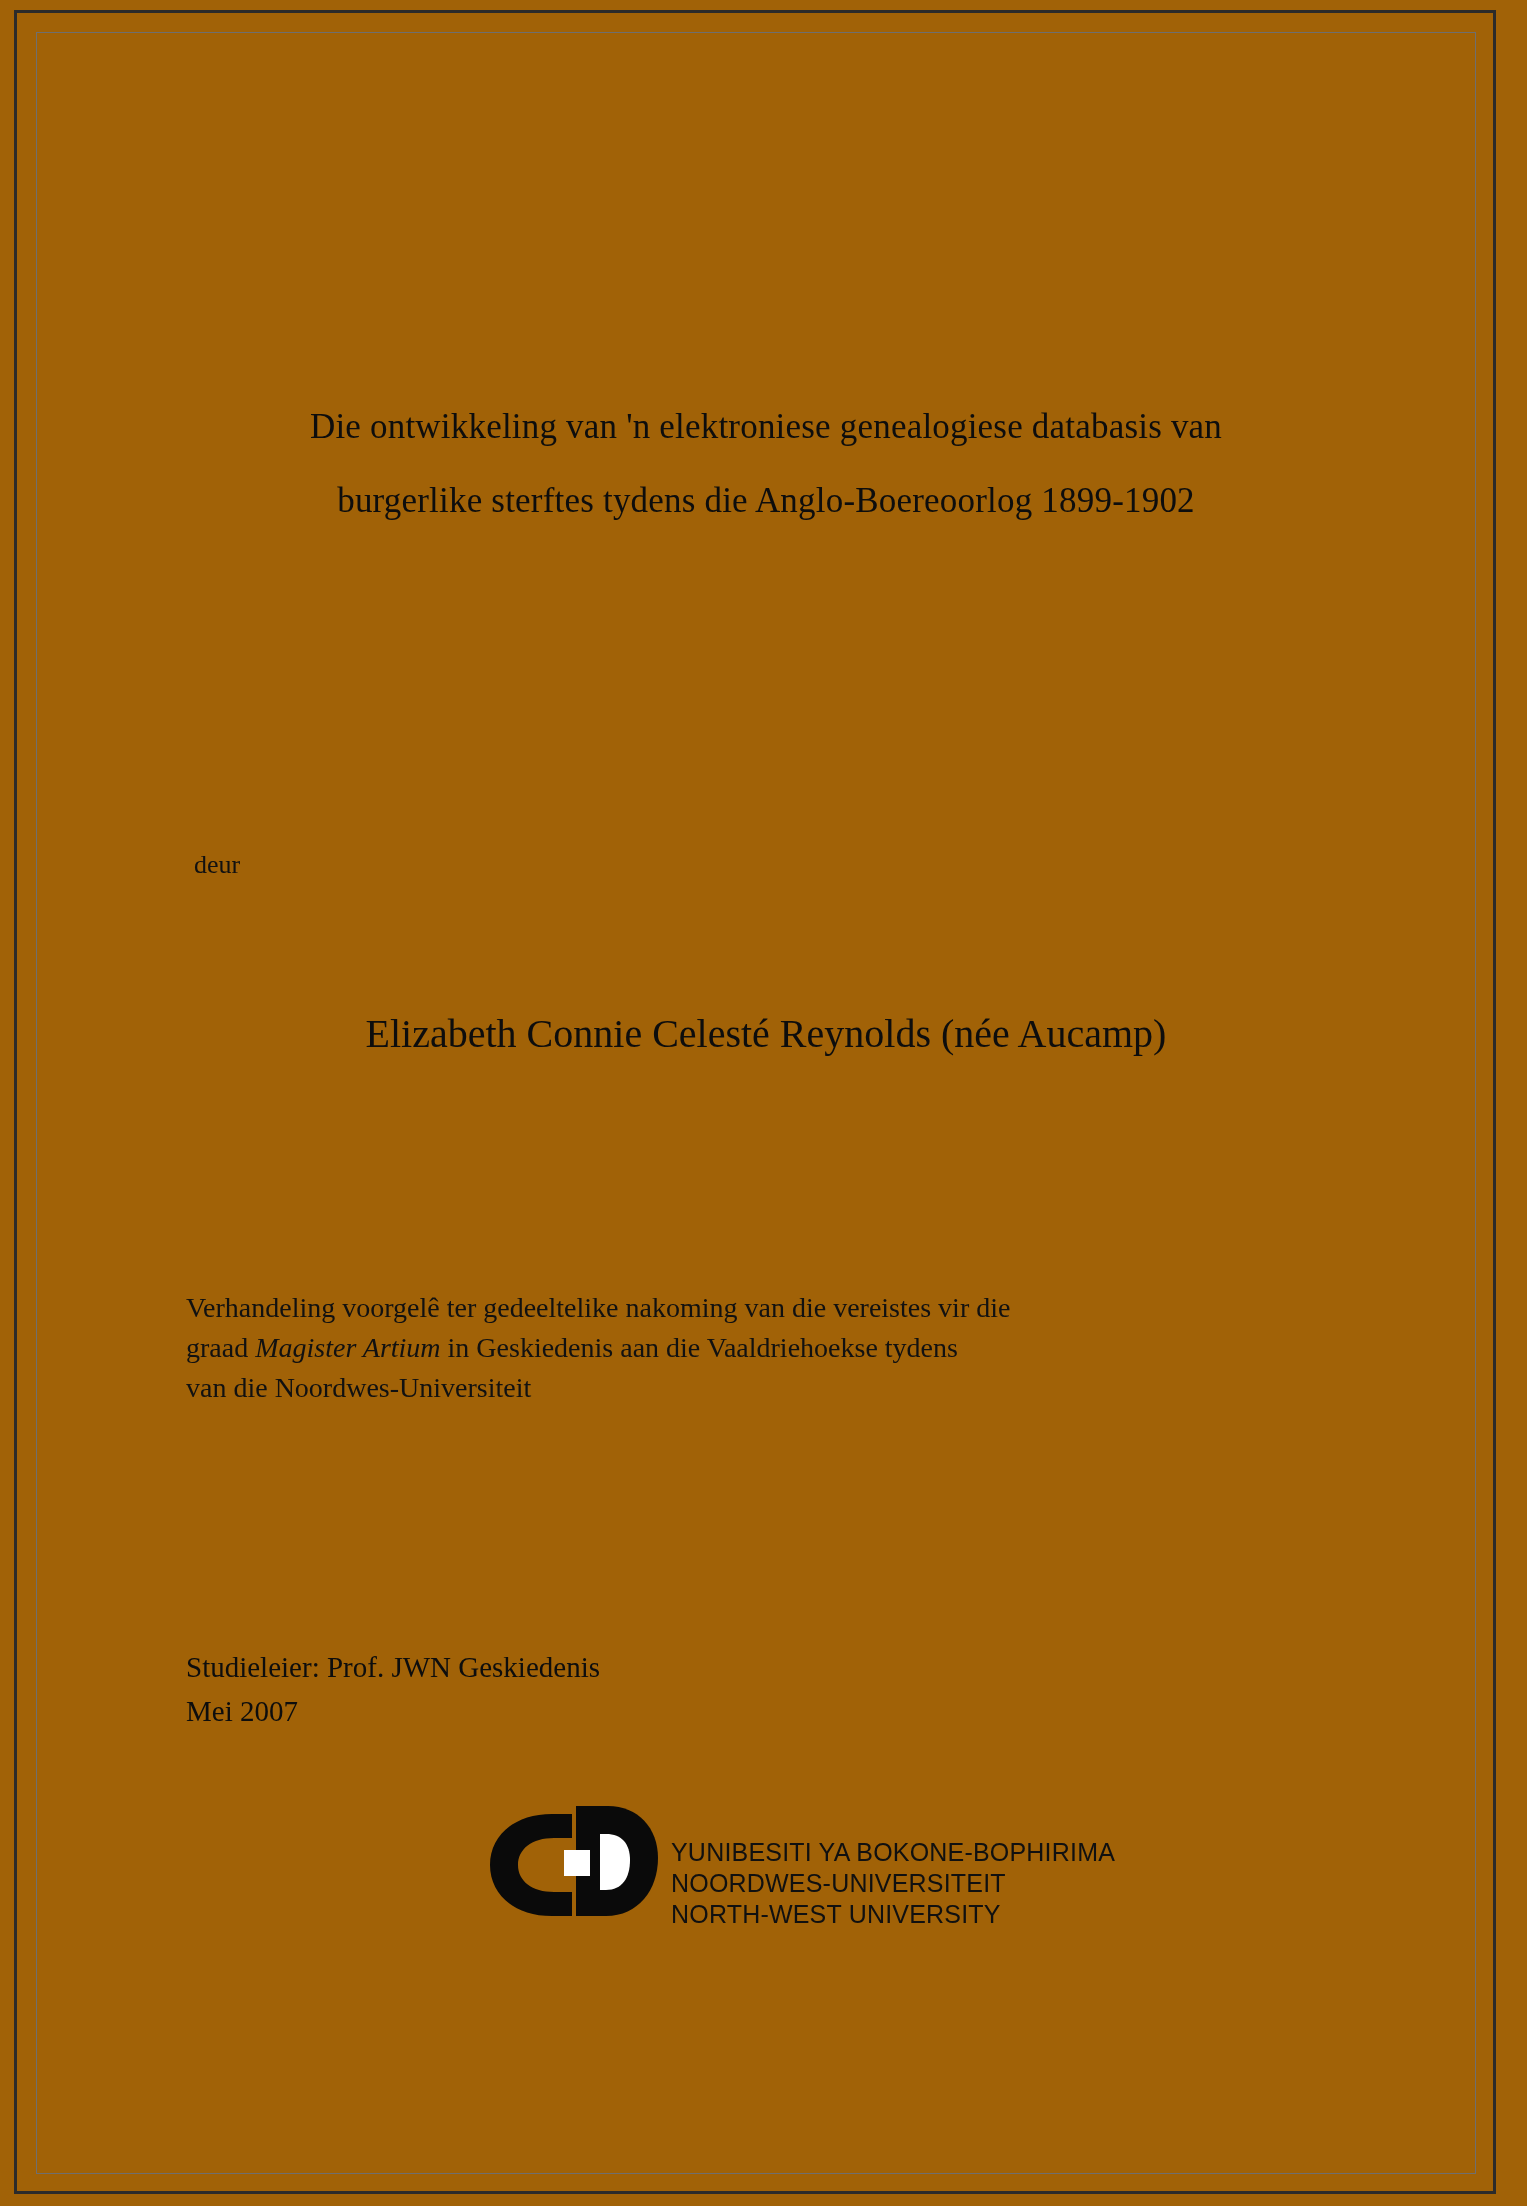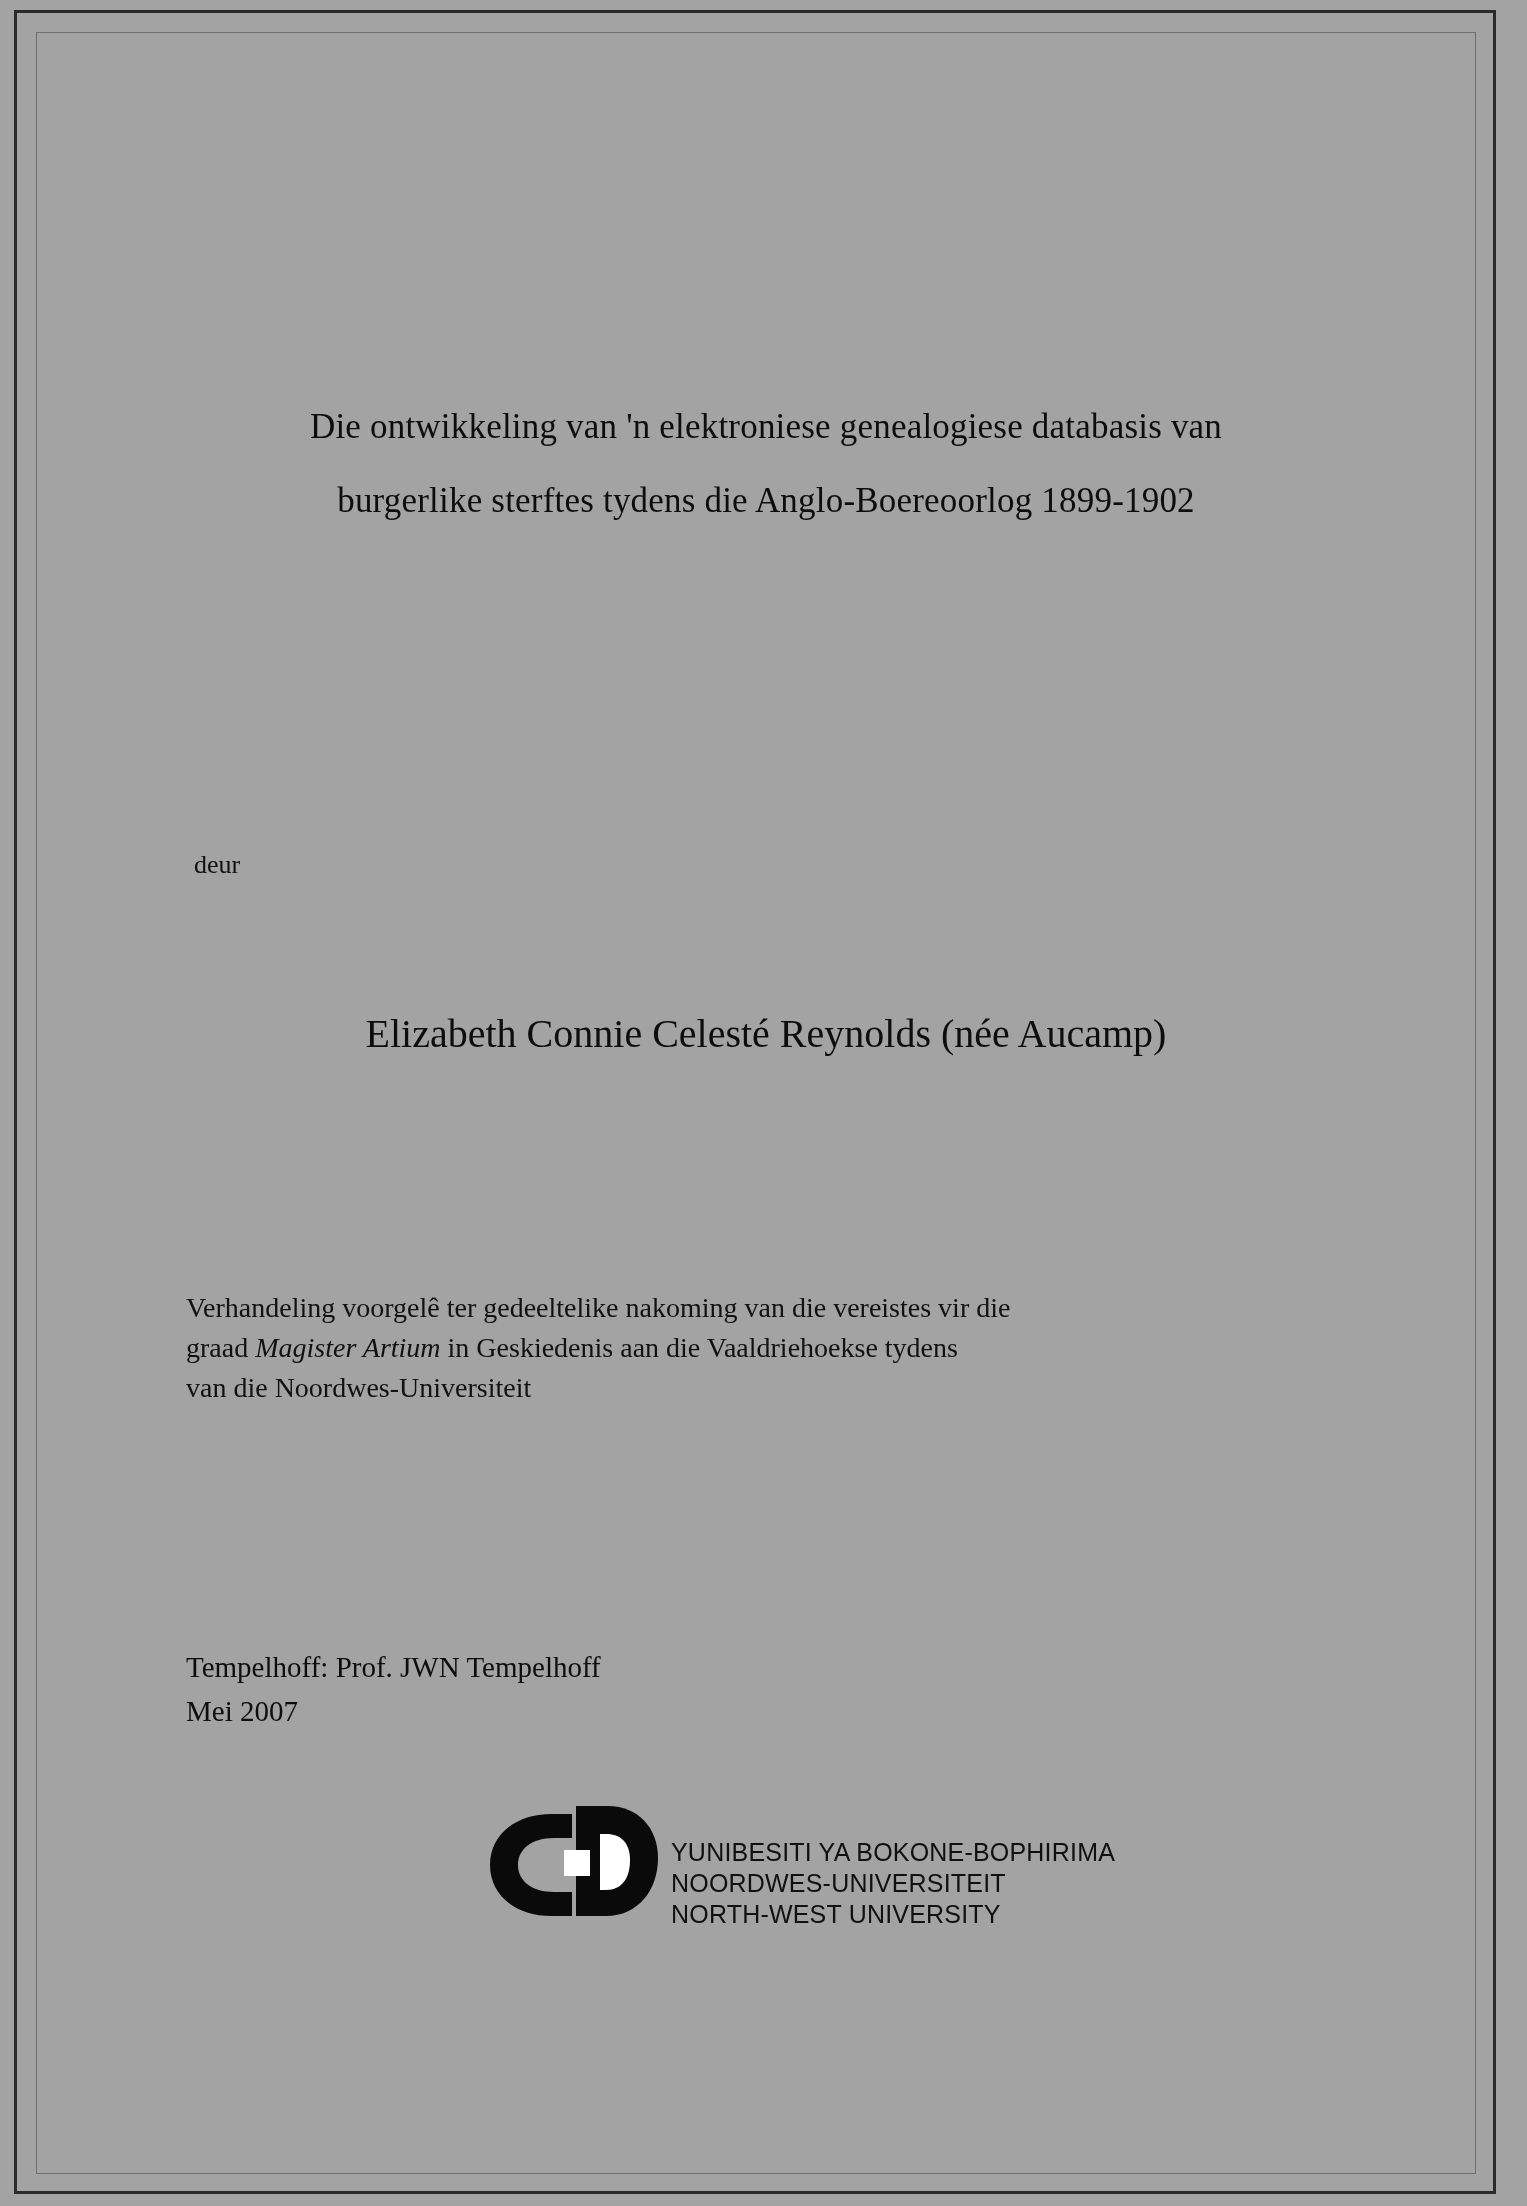--- a/index.html
+++ b/index.html
@@ -12,21 +12,21 @@
     height: 2206px;
     font-family: "Liberation Serif", serif;
     color: #111111;
     overflow: hidden;
   }
 
   .page {
     position: relative;
     width: 1527px;
     height: 2206px;
-    background: #a3a3a3;
+    background: #a16207;
   }
 
   
   .scan-edge {
     position: absolute;
     left: 14px;
     top: 10px;
     width: 1482px;
     height: 2184px;
     border: 3px solid #2b2b2b;
@@ -163,21 +163,21 @@
 
     <div class="author">Elizabeth Connie Celesté Reynolds (née Aucamp)</div>
 
     <div class="statement">
       <div class="just">Verhandeling voorgelê ter gedeeltelike nakoming van die vereistes vir die</div>
       <div class="line2"><span>graad </span><em>Magister Artium</em><span> in Geskiedenis aan die Vaaldriehoekse tydens</span></div>
       <div class="line3">van die Noordwes-Universiteit</div>
     </div>
 
     <div class="footer-block">
-      <div>Tempelhoff: Prof. JWN Tempelhoff</div>
+      <div>Studieleier: Prof. JWN Geskiedenis</div>
       <div>Mei 2007</div>
     </div>
 
     <div class="logo-wrap">
       <div class="logo-mark">
         <svg width="185" height="118" viewBox="0 0 185 118" xmlns="http://www.w3.org/2000/svg">
 
           <path d="M72 8 C34 8 10 30 10 59 C10 88 34 110 72 110 L92 110 L92 86 L74 86 C52 86 38 75 38 59 C38 43 52 32 74 32 L92 32 L92 8 Z" fill="#0a0a0a"></path>
 
           <path d="M96 0 L128 0 C158 0 178 22 178 52 C178 84 158 110 126 110 L96 110 Z" fill="#0a0a0a"></path>

